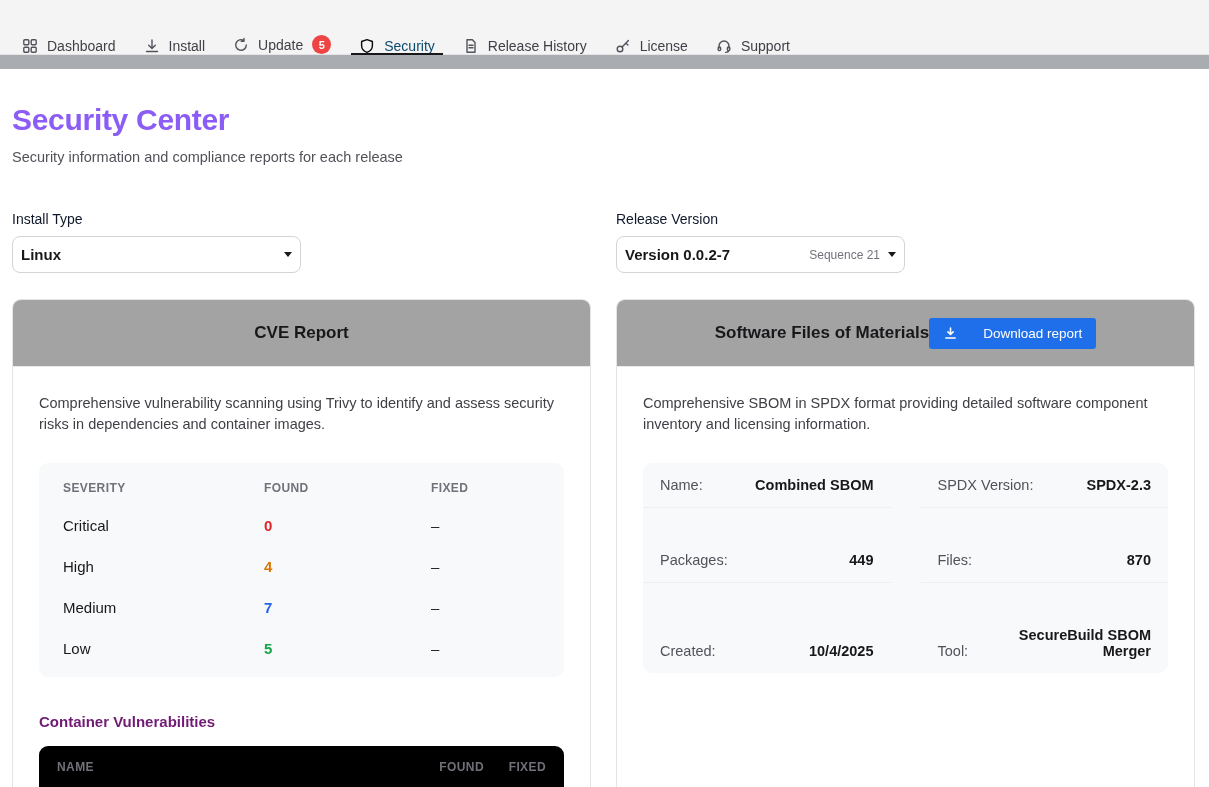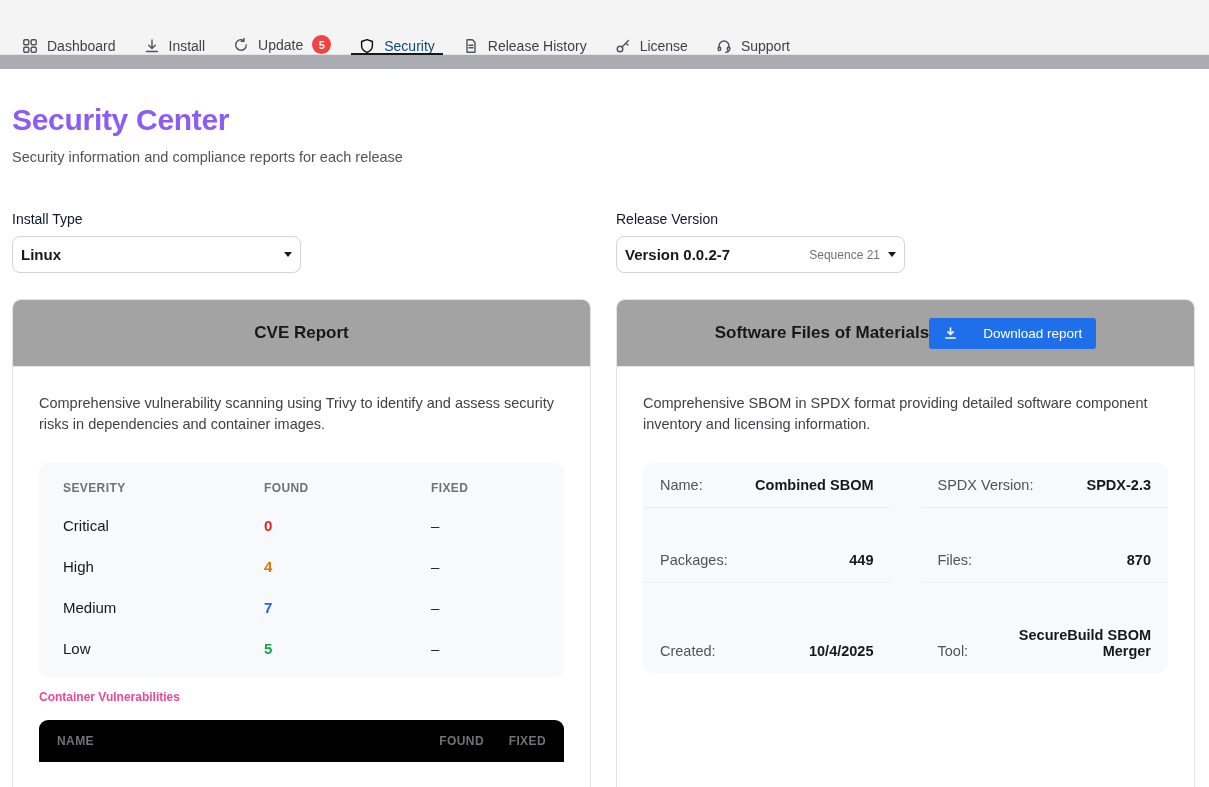--- a/index.html
+++ b/index.html
@@ -54,21 +54,21 @@
   
   .sev-table { background:#f8f9fa; border-radius:9px; margin-top:27px; padding:4px 0 8px; }
   .sev-row { display:grid; grid-template-columns:201px 167px 1fr; align-items:center;
     padding:12px 24px; }
   .sev-head { font-size:12px; font-weight:700; letter-spacing:.4px; color:#71717a;
     padding:14px 24px 10px; }
   .sev-name { font-size:15px; color:#18181b; }
   .sev-found { font-size:15px; font-weight:700; }
   .sev-fixed { font-size:15px; color:#27272a; }
 
-  .sub-heading { margin-top:13px; font-size:12px; font-weight:700; color:#ec4899; }
+  .sub-heading { margin-top:36px; font-size:15px; font-weight:700; color:#701a75; }
   .cv-table-head { margin-top:16px; background:#000000; border-radius:9px 9px 0 0;
     display:grid; grid-template-columns:1fr 86px 62px; padding:14px 18px;
     font-size:12px; font-weight:700; letter-spacing:.4px; color:#71717a; }
   .cv-table-head .r { text-align:right; }
 
   
   .dl-btn { display:flex; align-items:center; gap:25px; border:none; cursor:pointer;
     color:#fff; font-size:13.5px; font-weight:500; padding:8px 14px;
     border-radius:3px; font-family:"Liberation Sans", sans-serif; }
   .dl-btn svg { width:15px; height:15px; stroke:#fff; fill:none;

